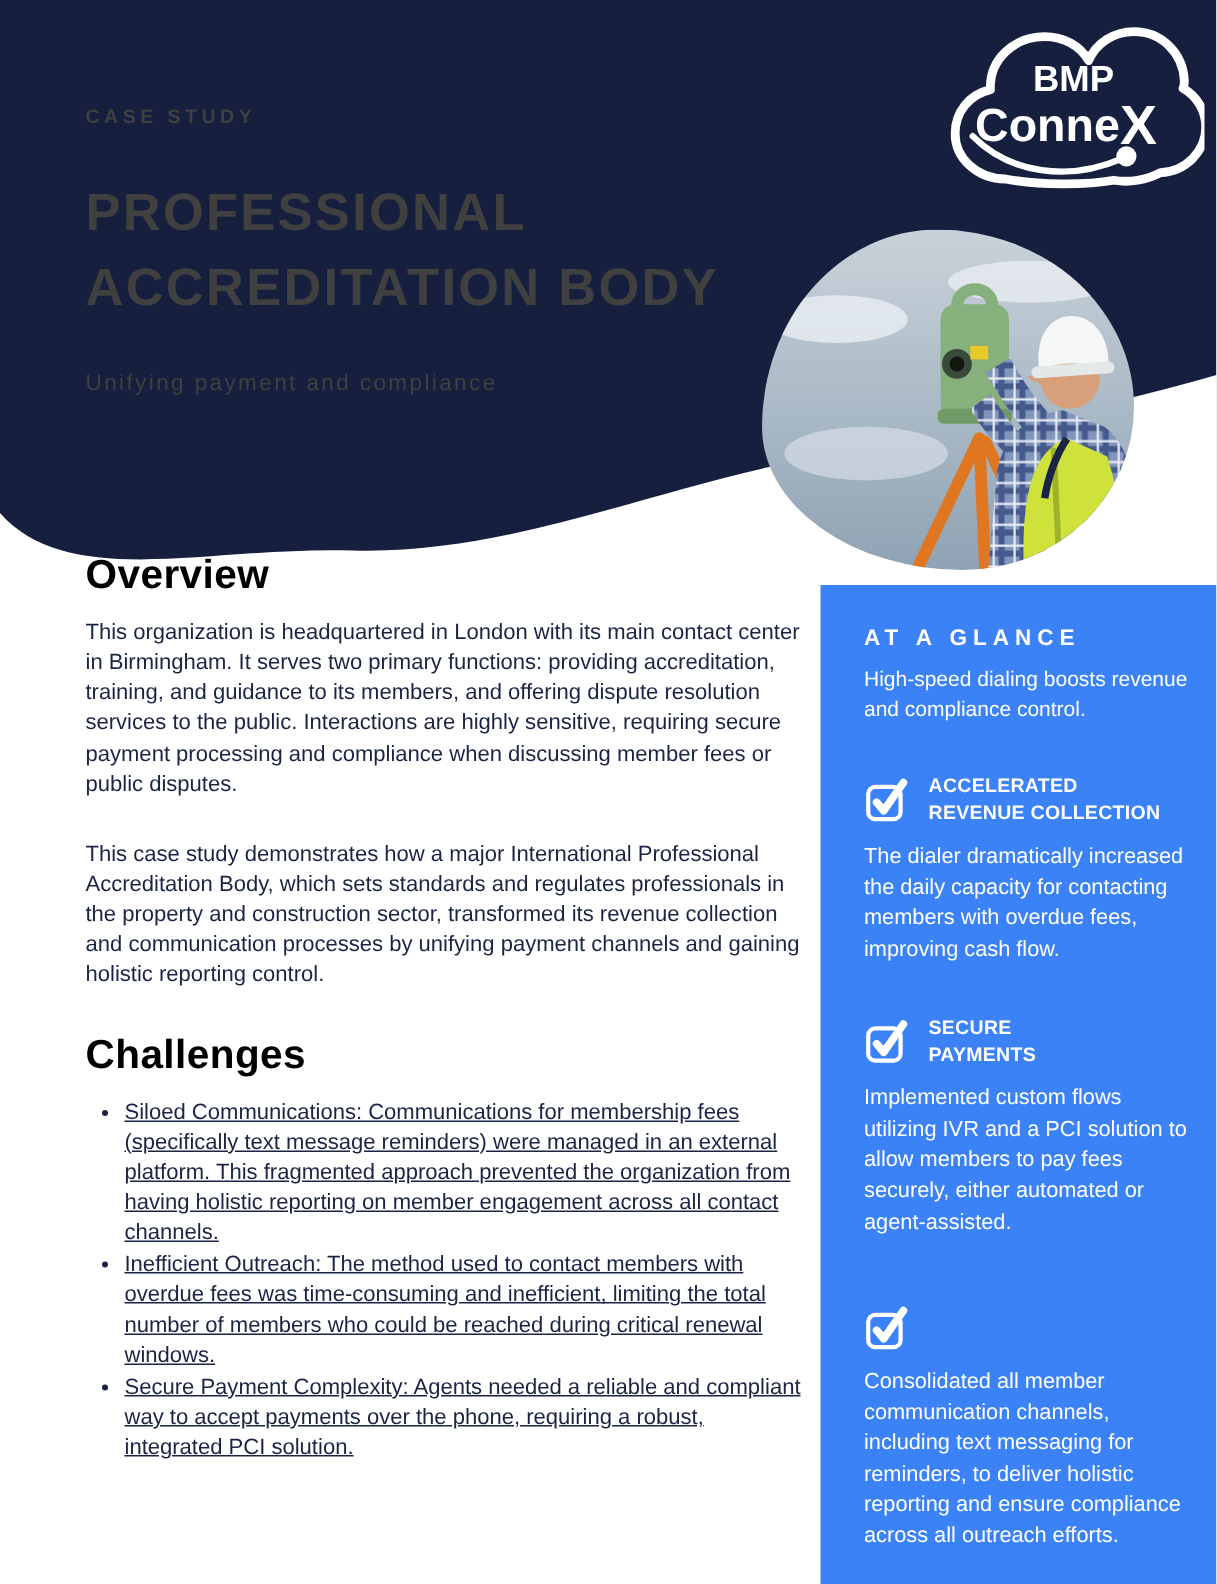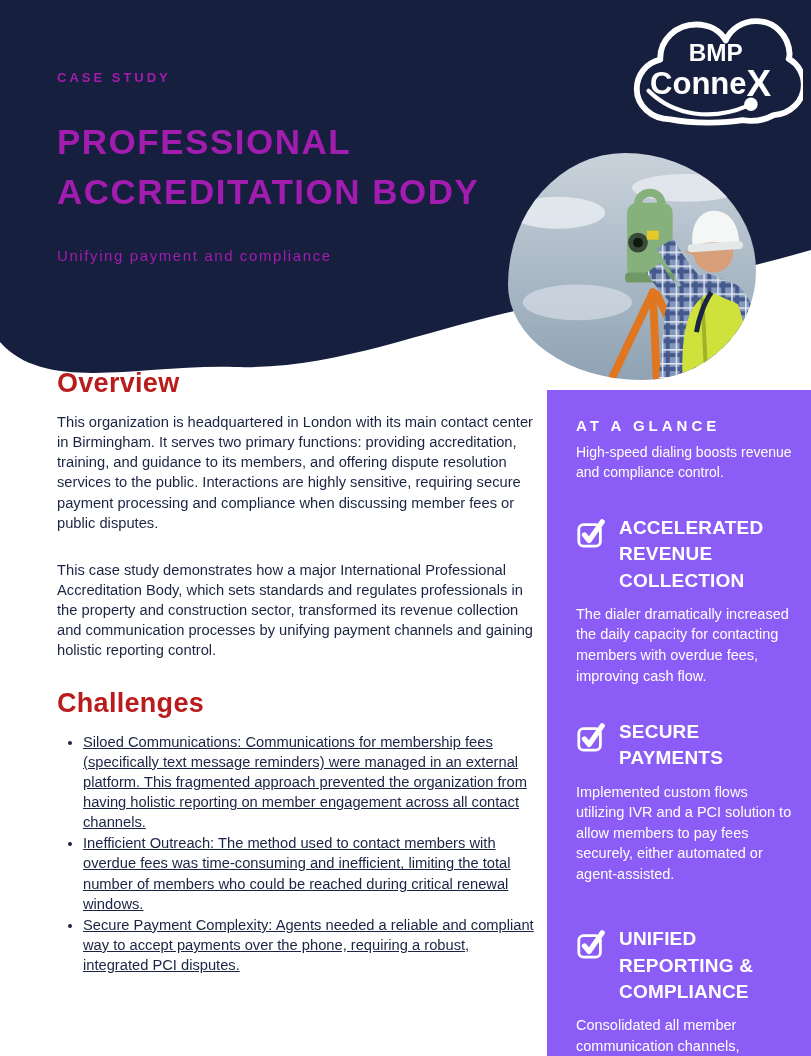--- a/index.html
+++ b/index.html
@@ -4,52 +4,52 @@
 <style>
   * { margin:0; padding:0; box-sizing:border-box; }
   html,body { background:#e8e8e8; }
   .page {
     position:relative; width:811px; height:1056px; margin:0 auto;
     background:#ffffff; overflow:hidden;
     font-family:"Liberation Sans", sans-serif; color:#1b2444;
   }
   
   .header-shape { position:absolute; top:0; left:0; width:811px; height:400px; z-index:1; }
-  .header-content { position:absolute; left:57px; top:70px; z-index:4; color:#a21caf; }
+  .header-content { position:absolute; left:57px; top:70px; z-index:4; color:#404040; }
   .case-study-label { font-size:13px; font-weight:700; letter-spacing:3px; }
   .doc-title { margin-top:32px; font-size:35px; font-weight:700; letter-spacing:1.5px; line-height:50px; }
   .doc-subtitle { margin-top:30px; font-size:15px; font-weight:400; letter-spacing:1.6px; }
   
   .logo { position:absolute; left:625px; top:10px; width:178px; height:128px; z-index:5; }
   
   .photo-blob {
     position:absolute; left:508px; top:153px; width:248px; height:227px; z-index:3;
     border-radius:47% 53% 46% 54% / 58% 52% 48% 42%;
     overflow:hidden;
   }
   .photo-blob svg { display:block; width:100%; height:100%; }
   
   .main-col { position:absolute; left:57px; top:368px; width:477px; z-index:2; }
-  .section-heading { color:#b91c1c; font-size:27px; font-weight:700; margin-bottom:13px; letter-spacing:0.3px; }
+  .section-heading { color:#000000; font-size:27px; font-weight:700; margin-bottom:13px; letter-spacing:0.3px; }
   .main-col p { font-size:14.7px; line-height:1.37; margin-bottom:27px; }
   .challenges-section { margin-top:2px; }
   .bullet-list { list-style:disc; margin:0 0 0 12px; padding-left:14px; }
   .bullet-list li { font-size:14.7px; line-height:1.37; margin-bottom:1px;text-decoration:underline; }
   
   .sidebar {
     position:absolute; left:547px; top:390px; width:264px; height:666px; z-index:2;
-    background:#8b5cf6; color:#ffffff; padding:27px 14px 20px 29px;
+    background:#3b82f6; color:#ffffff; padding:27px 14px 20px 29px;
   }
   .at-a-glance { font-size:15px; font-weight:700; letter-spacing:4px; }
   .sidebar-tagline { margin-top:9px; font-size:14px; line-height:1.4; }
   .sidebar-item { margin-top:33px; }
   .sidebar-item.last { margin-top:42px; }
   .item-head { display:flex; align-items:flex-start; gap:13px; }
   .check-icon { flex:0 0 30px; width:30px; height:32px; margin-top:2px; }
-  .item-title { font-size:19px; font-weight:700; line-height:1.38; letter-spacing:0.2px; white-space:pre-line; }
+  .item-title { font-size:13px; font-weight:700; line-height:1.38; letter-spacing:0.2px; white-space:pre-line; }
   .item-desc { margin-top:10px; font-size:14.5px; line-height:1.42; }
 </style>
 </head>
 <body>
 
 <div class="page">
 
   <svg class="header-shape" viewBox="0 0 811 400" preserveAspectRatio="none" aria-hidden="true">
     <path d="M0,0 H811 V250 C735,272 655,288 555,303 C440,322 345,370 235,367 C140,364 46,394 0,342 Z" fill="#161f3e"></path>
   </svg>
@@ -130,21 +130,21 @@
     <div class="overview-section">
       <div class="section-heading">Overview</div>
       <p>This organization is headquartered in London with its main contact center in Birmingham. It serves two primary functions: providing accreditation, training, and guidance to its members, and offering dispute resolution services to the public. Interactions are highly sensitive, requiring secure payment processing and compliance when discussing member fees or public disputes.</p>
       <p>This case study demonstrates how a major International Professional Accreditation Body, which sets standards and regulates professionals in the property and construction sector, transformed its revenue collection and communication processes by unifying payment channels and gaining holistic reporting control.</p>
     </div>
     <div class="challenges-section">
       <div class="section-heading">Challenges</div>
       <ul class="bullet-list">
         <li>Siloed Communications: Communications for membership fees (specifically text message reminders) were managed in an external platform. This fragmented approach prevented the organization from having holistic reporting on member engagement across all contact channels.</li>
         <li>Inefficient Outreach: The method used to contact members with overdue fees was time-consuming and inefficient, limiting the total number of members who could be reached during critical renewal windows.</li>
-        <li>Secure Payment Complexity: Agents needed a reliable and compliant way to accept payments over the phone, requiring a robust, integrated PCI disputes.</li>
+        <li>Secure Payment Complexity: Agents needed a reliable and compliant way to accept payments over the phone, requiring a robust, integrated PCI solution.</li>
       </ul>
     </div>
   </div>
 
   <div class="sidebar">
     <div class="at-a-glance">AT A GLANCE</div>
     <div class="sidebar-tagline">High-speed dialing boosts revenue and compliance control.</div>
 
     <div class="sidebar-item">
       <div class="item-head">
@@ -169,20 +169,18 @@
       </div>
       <div class="item-desc">Implemented custom flows utilizing IVR and a PCI solution to allow members to pay fees securely, either automated or agent-assisted.</div>
     </div>
 
     <div class="sidebar-item last">
       <div class="item-head">
         <svg class="check-icon" viewBox="0 0 32 34" aria-hidden="true">
           <rect x="3" y="8" width="23" height="23" rx="5" fill="none" stroke="#ffffff" stroke-width="3"></rect>
           <path d="M9 19 L14 25 L28 5" fill="none" stroke="#ffffff" stroke-width="5.5" stroke-linecap="round" stroke-linejoin="round"></path>
         </svg>
-        <div class="item-title">UNIFIED REPORTING &amp;
-COMPLIANCE</div>
       </div>
       <div class="item-desc">Consolidated all member communication channels, including text messaging for reminders, to deliver holistic reporting and ensure compliance across all outreach efforts.</div>
     </div>
   </div>
 
 </div>
 
 </body></html>

